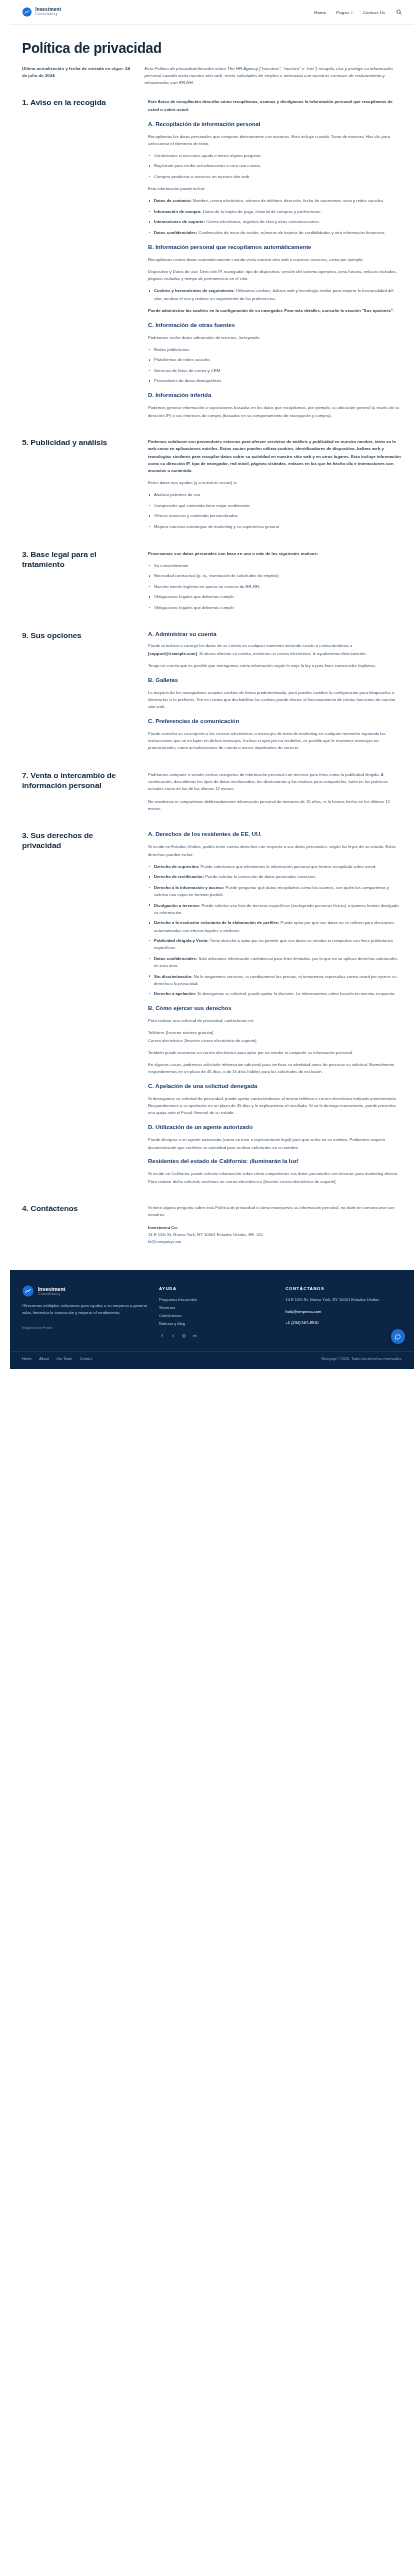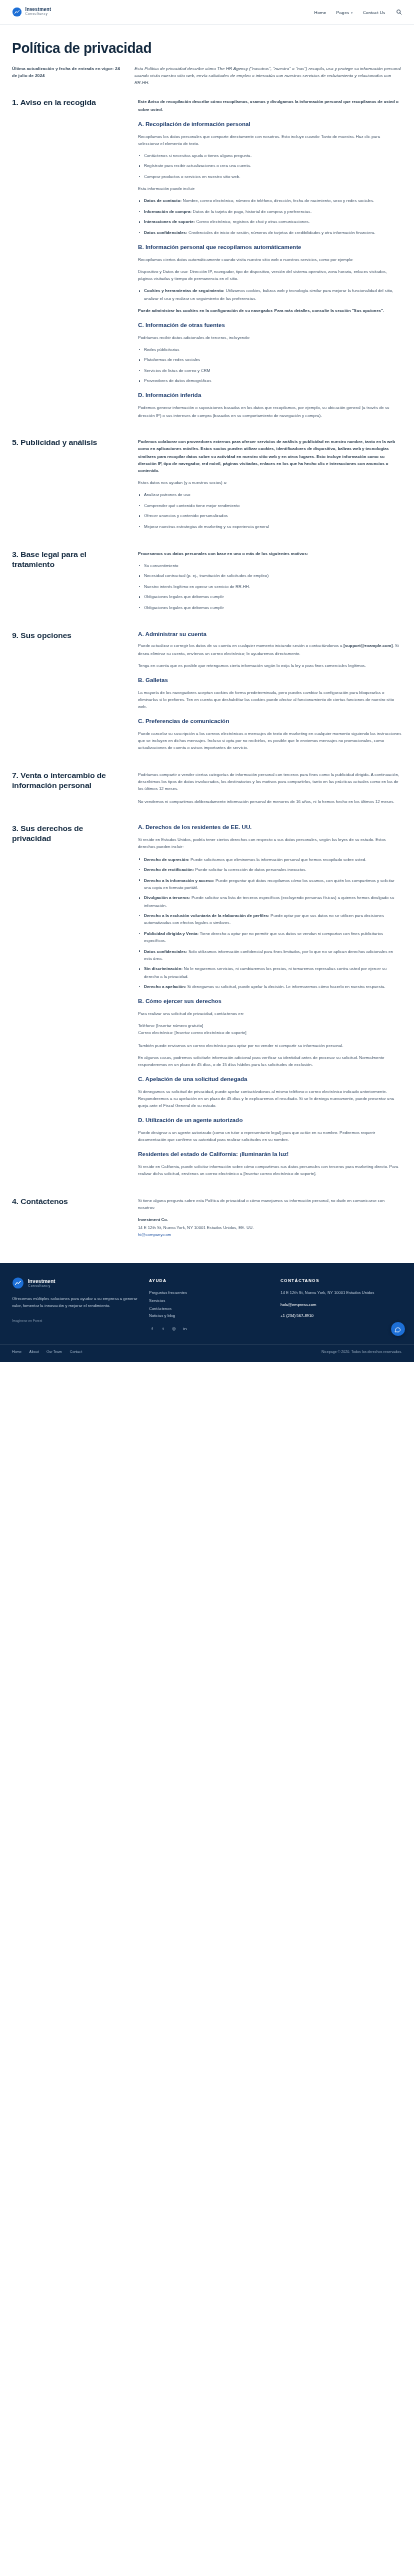--- a/index.html
+++ b/index.html
@@ -4,21 +4,21 @@
 <style>
   * { box-sizing: border-box; }
   html, body { margin:0; padding:0; }
   body {
     width: 414px;
     font-family: "Liberation Sans", sans-serif;
     background: #ffffff;
     color: #1b2a3a;
     -webkit-font-smoothing: antialiased;
   }
-  .page { width:414px; position:relative; overflow:hidden; }
+  .page { width:414px; position:relative; overflow:hidden;padding-left:10px; }
 
   
   .topbar {
     height: 25.4px;
     display:flex; align-items:center;
     padding: 0 12px;
     background:#ffffff;
     border-bottom:0.6px solid #eef1f4;
   }
   .brand { display:flex; align-items:center; gap:3.3px; }

